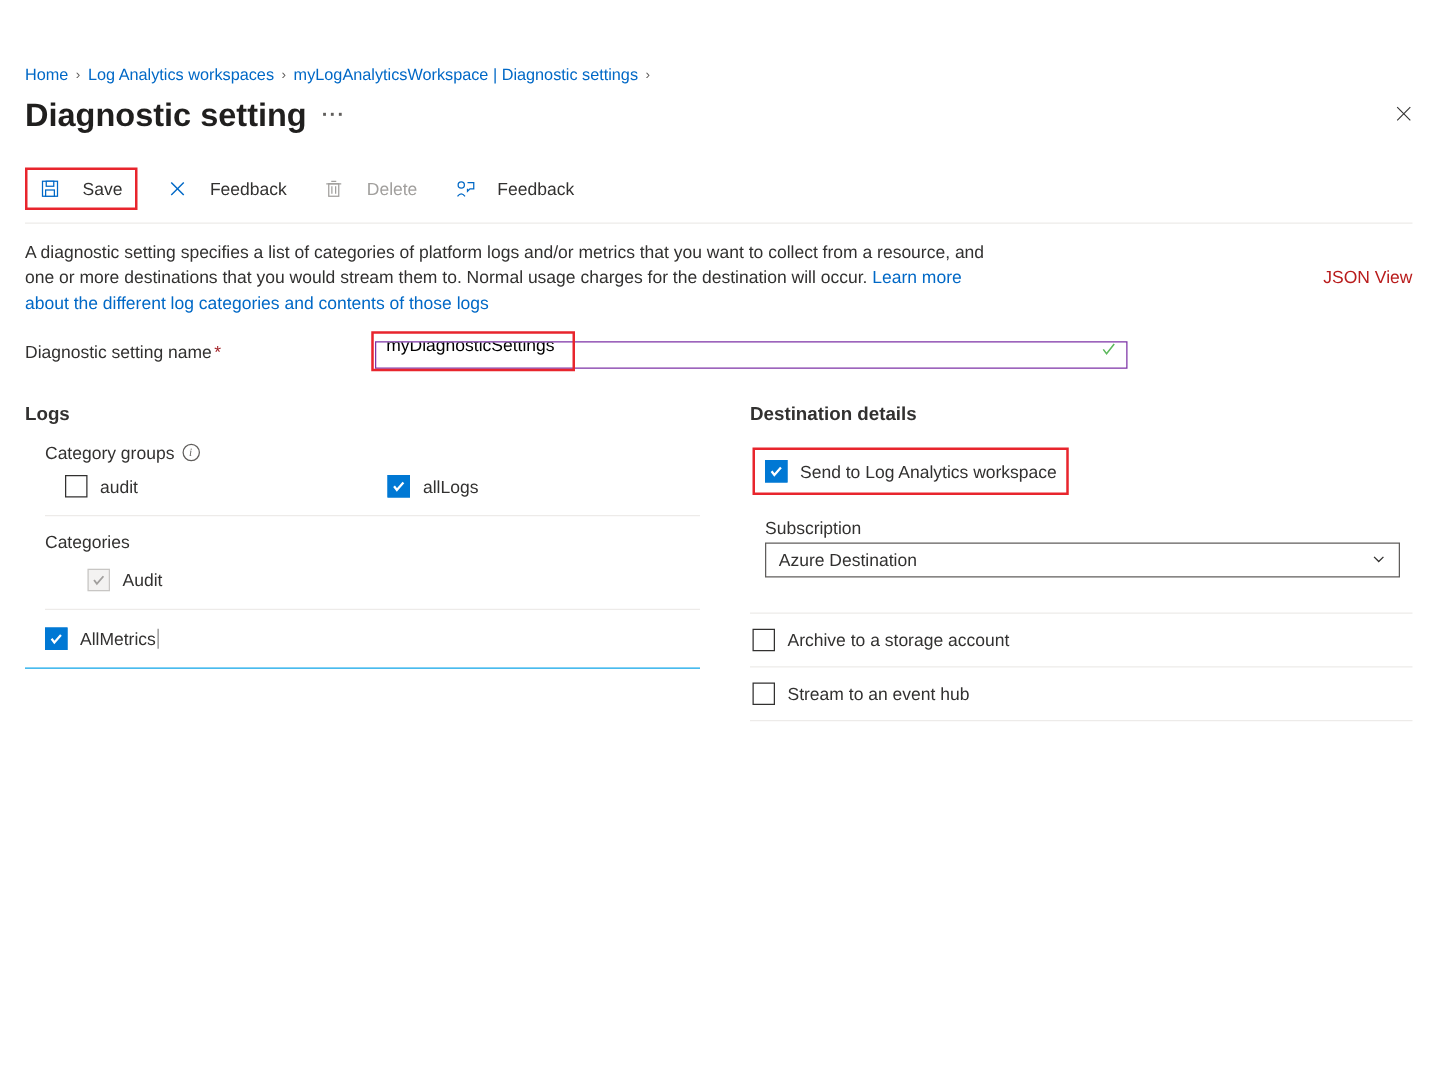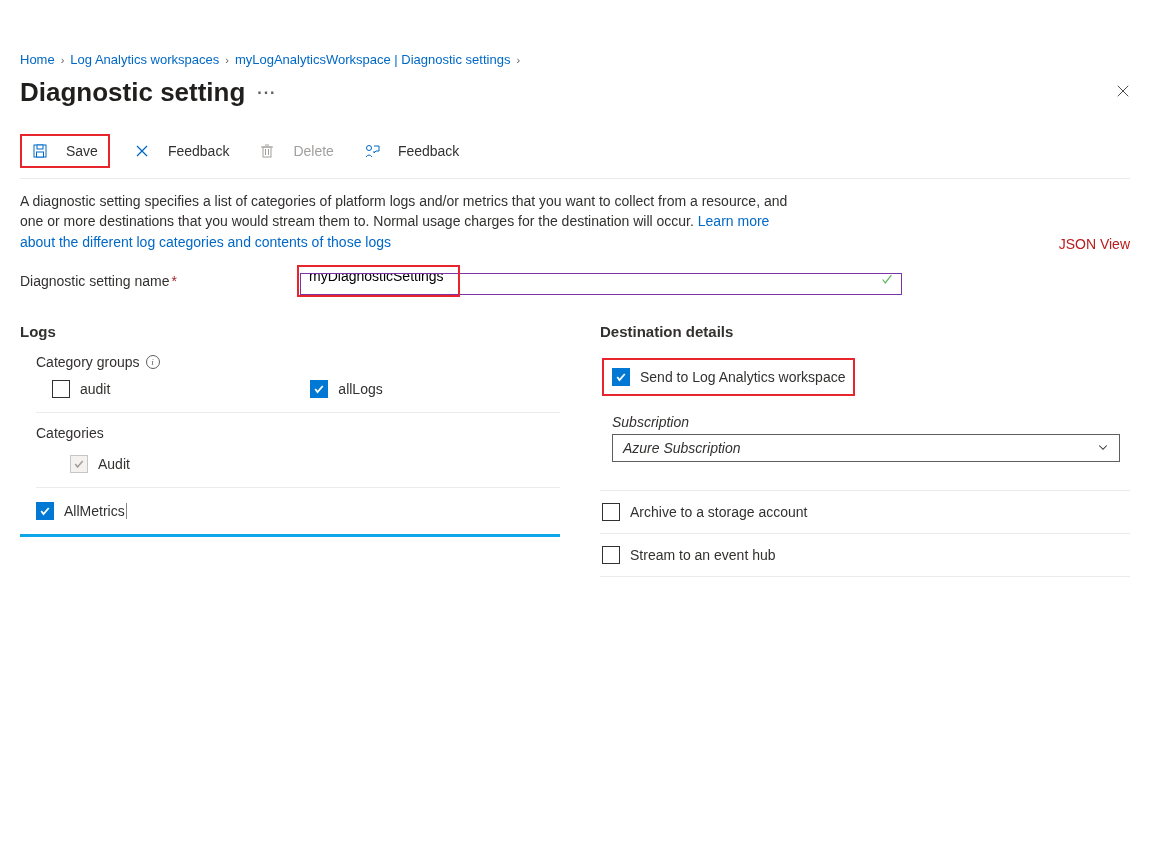--- a/index.html
+++ b/index.html
@@ -55,21 +55,21 @@
     display: flex; align-items: center; gap: 18px;
     cursor: pointer; color: #323130; font-size: 14px;
     padding: 4px 6px;
   }
   .tb-btn.disabled { color: #a19f9d; cursor: default; }
   .tb-btn svg { width: 16px; height: 16px; }
   .highlight-box { border: 2.5px solid #e8252d; padding: 3px 4px; }
 
   
   .desc-row {
-    display: flex; justify-content: space-between; align-items: flex-end;
+    display: flex; justify-content: space-between; align-items: center;
     margin-bottom: 16px;
   }
   .desc { max-width: 770px; line-height: 1.45; font-size: 14px; color: #323130;}
   .json-view { color: #b91c1c; font-size: 14px; }
 
   
   .name-row { display: flex; align-items: center; margin-bottom: 28px; }
   .name-label { width: 280px; font-size: 14px; }
   .req { color: #a4262c; margin-left: 2px; }
   .name-input-wrap {
@@ -122,35 +122,35 @@
     display: inline-flex; align-items: center; justify-content: center;
     flex-shrink: 0;
   }
   .chk-box.checked { background: #0078d4; border-color: #0078d4; }
   .chk-box.checked svg { width: 12px; height: 12px; color: #fff; }
   .chk-box.disabled { border-color: #c8c6c4; background: #f3f2f1; }
   .chk-box.disabled svg { color: #a19f9d; width: 12px; height: 12px; }
   .chk.disabled { cursor: default; color: #a19f9d; }
   .chk.disabled .chk-label { color: #323130; }
 
-  .metrics-group { padding: 0 0 14px 16px; border-bottom: 3px solid #0ea5e9; }
+  .metrics-group { padding: 0 0 14px 16px; border-bottom: 1px solid #0ea5e9; }
   .metrics-group .chk-label { border-right: 1px solid #888; padding-right: 1px; }
 
   
   .dest-item { padding: 12px 2px; border-bottom: 1px solid #edebe9; }
   .dest-item.first { padding-top: 4px; }
   .dest-item .chk { margin-bottom: 0; }
   .dest-highlight {
     border: 2.5px solid #e8252d;
     padding: 8px 8px; display: inline-block;
   }
   .dest-sub {
     margin-top: 18px; margin-left: 10px;
   }
-  .dest-sub .field { margin-bottom: 16px; font-style: italic; }
+  .dest-sub .field { margin-bottom: 16px; }
   .dest-sub label { display: block; margin-bottom: 4px; }
   .select {
     display: flex; align-items: center; justify-content: space-between;
     border: 1px solid #605e5c; padding: 4px 10px; width: 508px; height: 28px;
     cursor: pointer; background: #fff;
   }
   .select .caret svg { width: 12px; height: 12px; }
 
   .indent-sub { margin-left: 16px; }
   .cat-label { margin-bottom: 10px; display:block; }
@@ -304,21 +304,21 @@
               </svg>
           </span>
           <span>Send to Log Analytics workspace</span>
         </label>
       </span>
 
       <div class="dest-sub">
         <div class="field">
           <label>Subscription</label>
           <div class="select">
-            <span>Azure Subscription</span>
+            <span>Azure Destination</span>
             <span class="caret">
               <svg viewBox="0 0 16 16" stroke="#323130" stroke-width="1.4" fill="none">
                   <path d="M3 6 l5 5 l5-5"></path>
                 </svg>
             </span>
           </div>
         </div>
       </div>
     </div>
 

